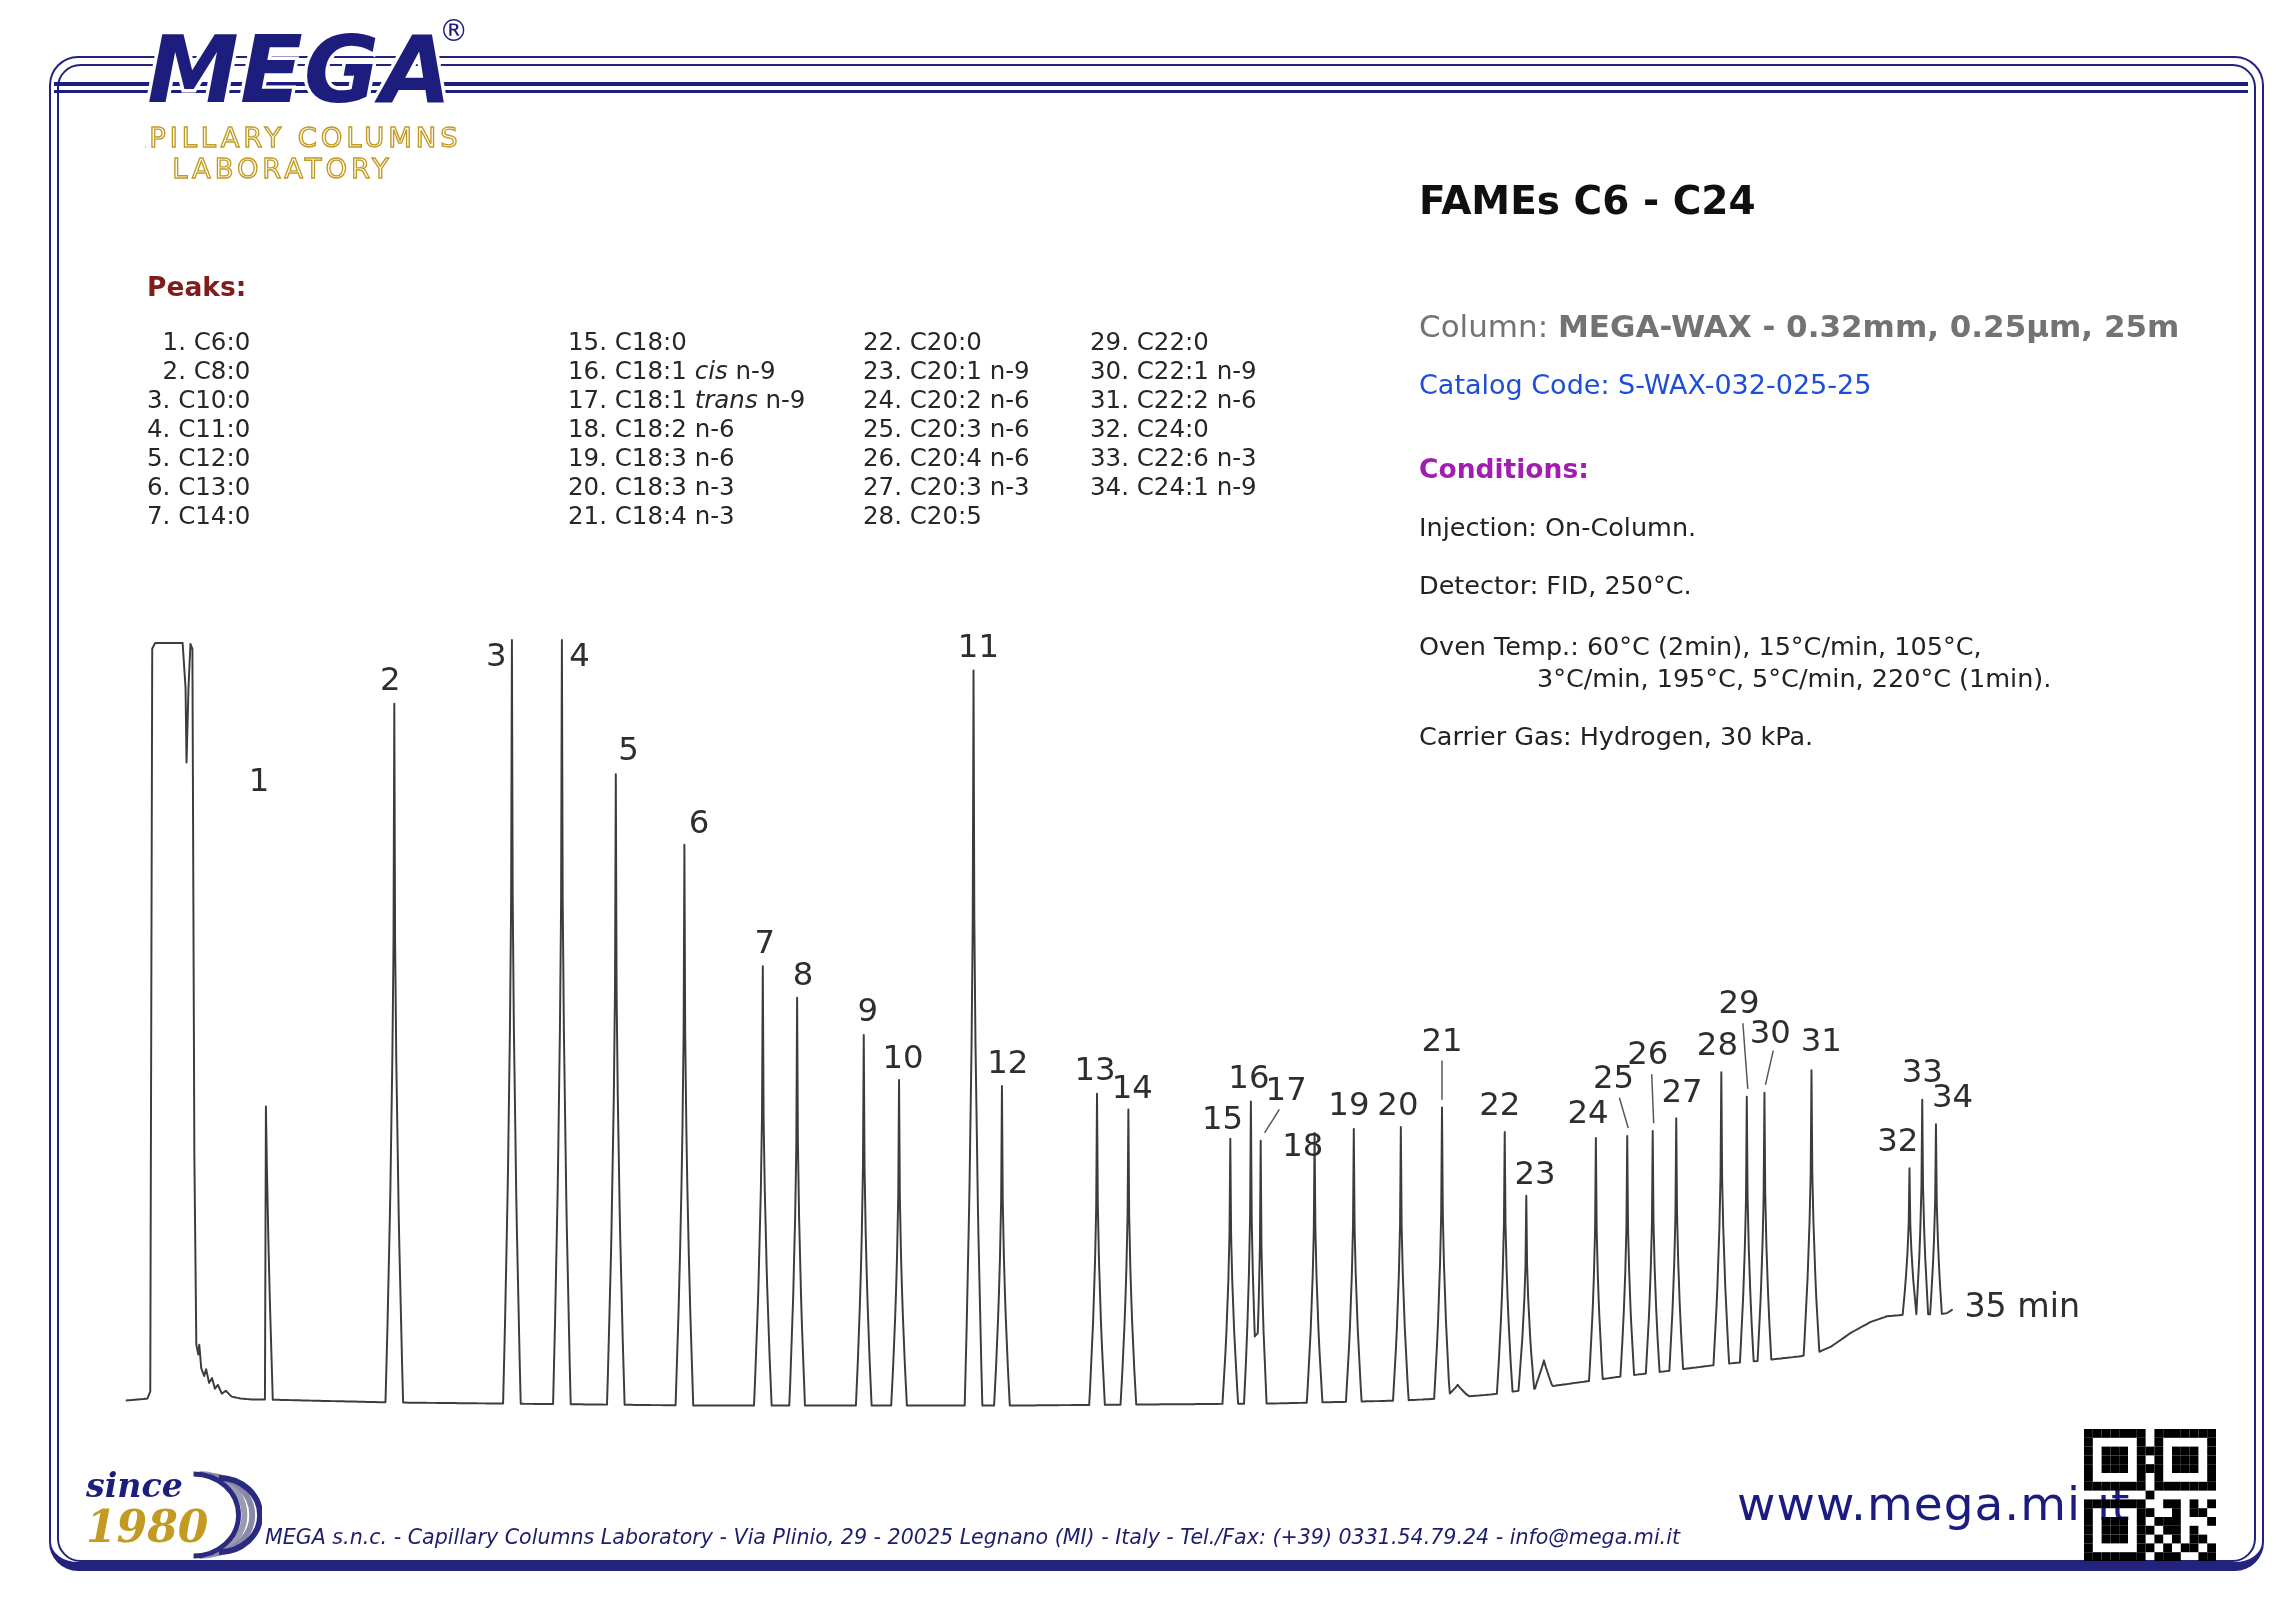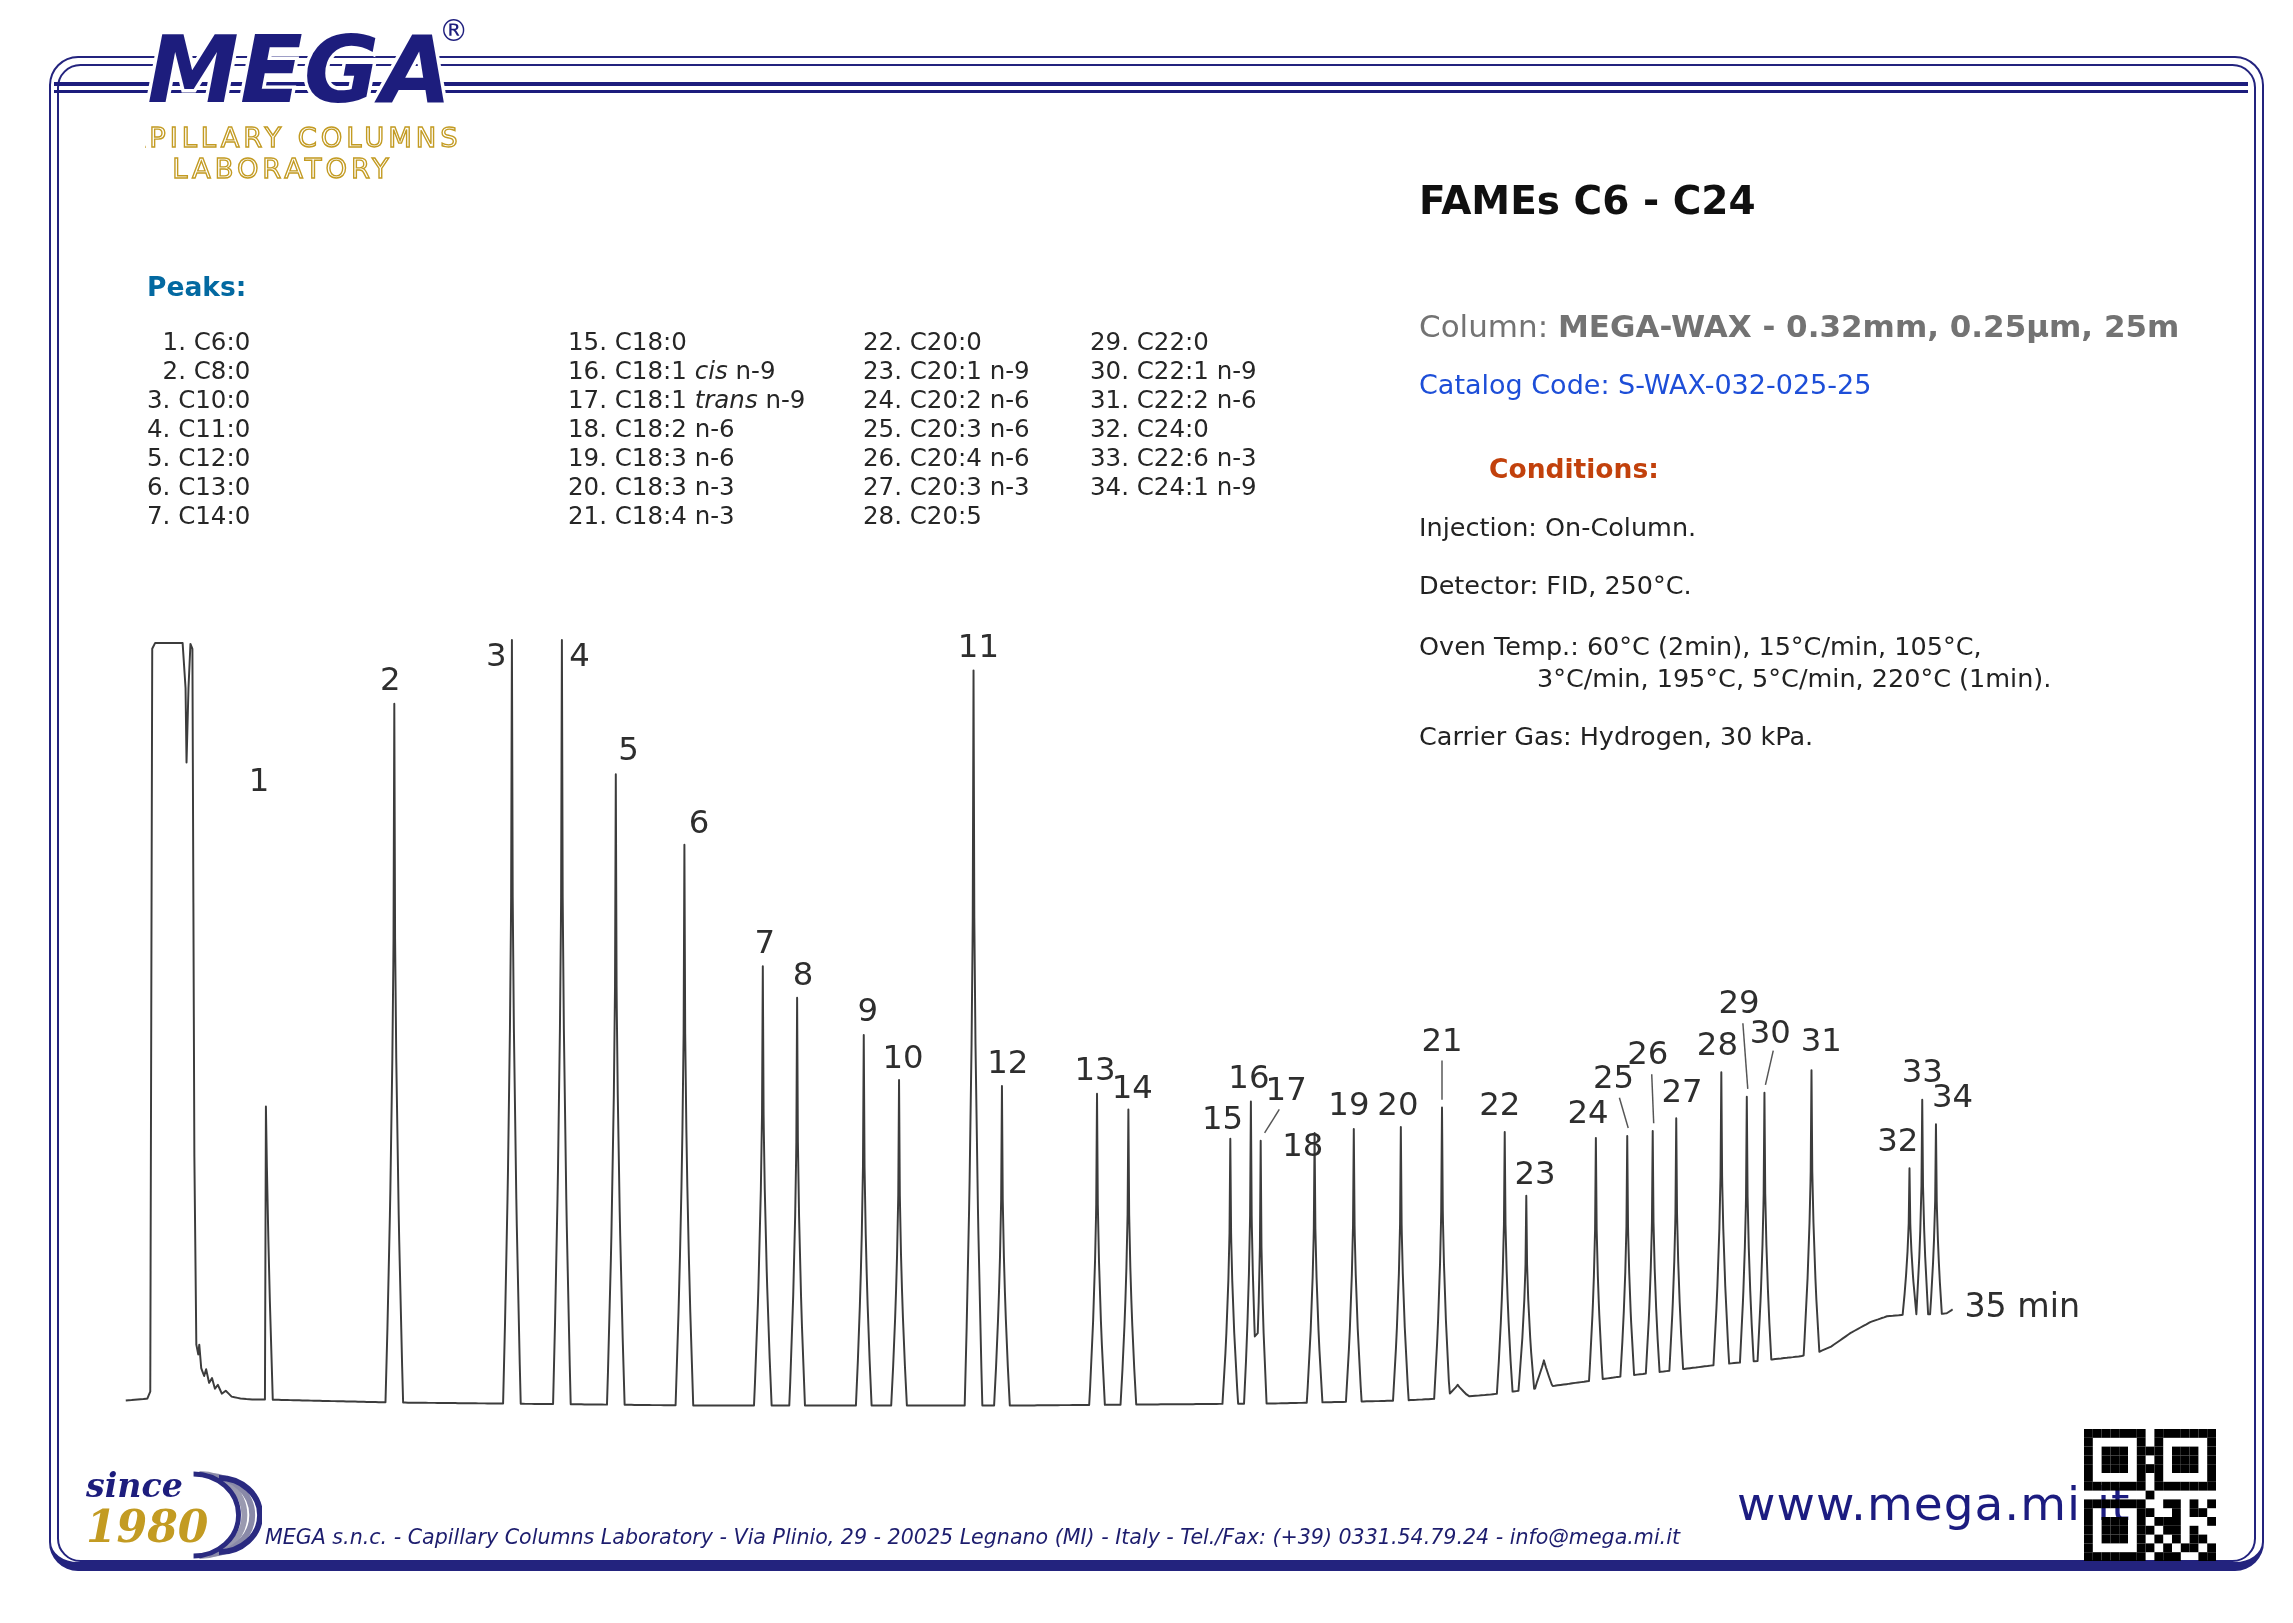--- a/index.html
+++ b/index.html
@@ -15,31 +15,31 @@
       border:2.9px solid var(--border);border-bottom-width:9.8px;border-radius:29px;pointer-events:none;}
   .frame-inner{position:absolute;left:57px;top:64px;width:2199px;height:1498px;
       border:2px solid var(--border);border-radius:23.5px;pointer-events:none;}
 
   
   .rule-a{position:absolute;left:54px;top:82px;width:2194px;height:3.9px;background:var(--navy);}
   .rule-b{position:absolute;left:54px;top:90px;width:2194px;height:2.9px;background:var(--navy);}
 
   .logo-wrap{position:absolute;left:145px;top:7.8px;width:412px;height:186px;}
 
-  .peaks-heading{position:absolute;left:147px;top:271px;font-size:26.5px;font-weight:bold;color:#0369a1;}
+  .peaks-heading{position:absolute;left:147px;top:271px;font-size:26.5px;font-weight:bold;color:#7f1d1d;}
   .peaks-cols{position:absolute;left:147px;top:327px;width:1176px;height:225px;}
   .peaks-col{position:absolute;top:0;white-space:nowrap;}
   .peaks-col div{font-size:24.5px;line-height:29px;color:#262626;}
 
   .title-block{position:absolute;left:1419px;top:178px;}
   .title-line{font-size:39px;font-weight:bold;color:#101010;line-height:46px;}
   .column-line{position:absolute;left:1419px;top:308px;font-size:31px;color:#737373;text-align:center;}
   .column-line b{font-weight:bold;}
   .catalog-line{position:absolute;left:1419px;top:369px;font-size:27px;color:#1d4ed8;}
-  .cond-heading{position:absolute;left:1489px;top:453px;font-size:26.5px;font-weight:bold;color:#c2410c;}
+  .cond-heading{position:absolute;left:1419px;top:453px;font-size:26.5px;font-weight:bold;color:#a21caf;}
   .cond{position:absolute;left:1419px;font-size:25.5px;color:#222;white-space:nowrap;}
   .cond.l1{top:512px;} .cond.l2{top:570px;} .cond.l3{top:631px;}
   .cond.l4{top:663px;left:1537px;} .cond.l5{top:721px;}
 
   #chromatogram{position:absolute;left:0;top:0;}
 
   .since-wrap{position:absolute;left:86px;top:1466px;width:176px;height:98px;}
   .footer-text{position:absolute;left:265px;top:1525px;font-size:20.6px;font-weight:500;color:#1d1d6e;white-space:nowrap;font-style:italic;}
   .www{position:absolute;left:1737px;top:1476px;font-size:47px;color:#1c1c80;letter-spacing:1px;}
   #qr{position:absolute;left:2084px;top:1429px;}

